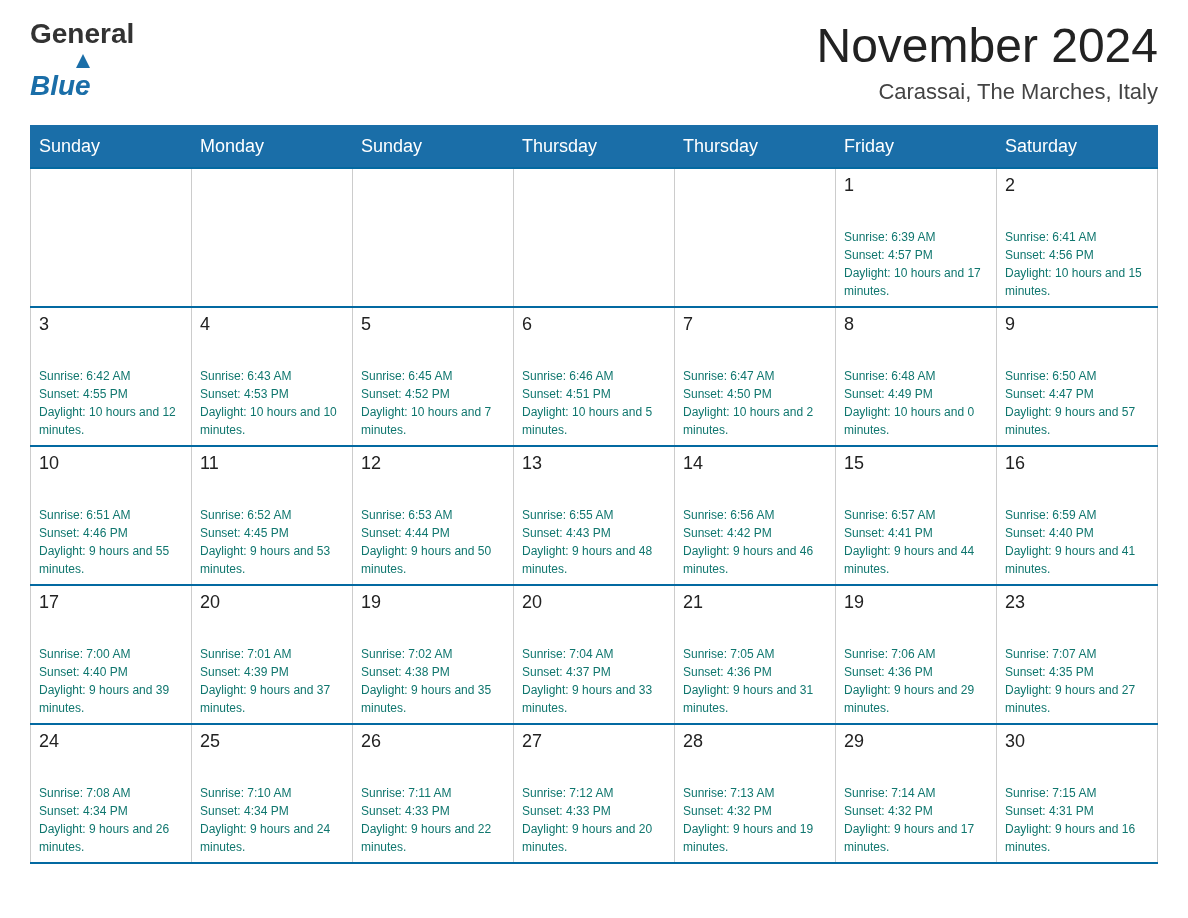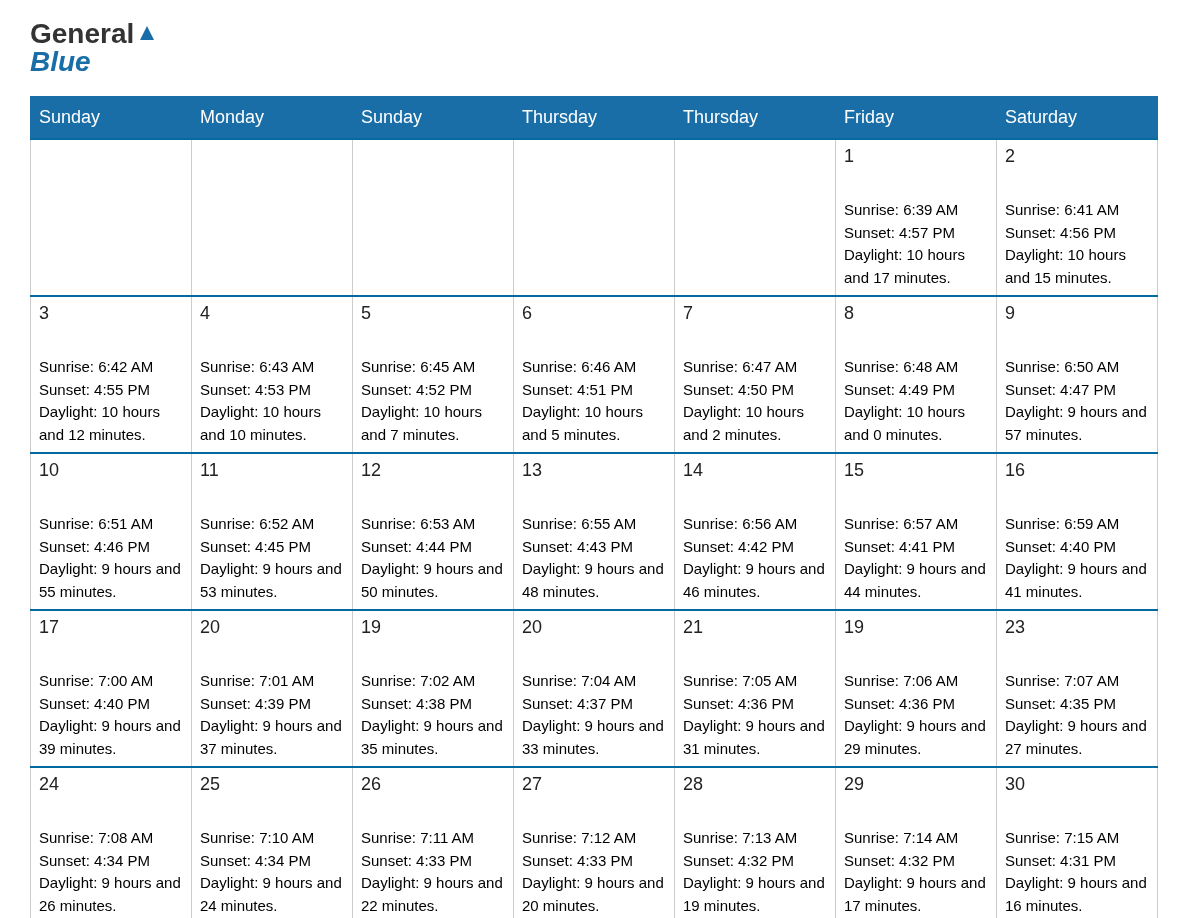--- a/index.html
+++ b/index.html
@@ -79,41 +79,45 @@
       border-bottom: 2px solid #0369a1;
     }
     .day-number {
       font-size: 18px;
       font-weight: normal;
       color: #222;
       display: block;
       margin-bottom: 4px;
     }
     .day-info {
-      font-size: 15px;
+      font-size: 12px;
       line-height: 1.5;
-      color: #000000;
+      color: #0f766e;
       margin-top: 32px;
     }
     .empty-cell {
       background: #f9f9f9;
     }
   </style>
 </head>
 <body>
 
 <div class="header">
   <div class="logo">
-    <div style="display:flex;">
+    <div style="display:flex;align-items:center;flex-direction:column;">
       <span class="logo-general">General</span>
       <svg width="22" height="22" viewBox="0 0 22 22" style="margin-left:2px;margin-top:2px;">
         <polygon points="4,18 18,18 11,4" fill="#1a6ea8"></polygon>
       </svg>
     </div>
     <span class="logo-blue">Blue</span>
+  </div>
+  <div class="title-area">
+    <div class="month-title">November 2024</div>
+    <div class="location">Carassai, The Marches, Italy</div>
   </div>
 </div>
 
 <table class="calendar">
   <thead>
     <tr>
     <th>Sunday</th>
         <th>Monday</th>
         <th>Sunday</th>
         <th>Thursday</th>

